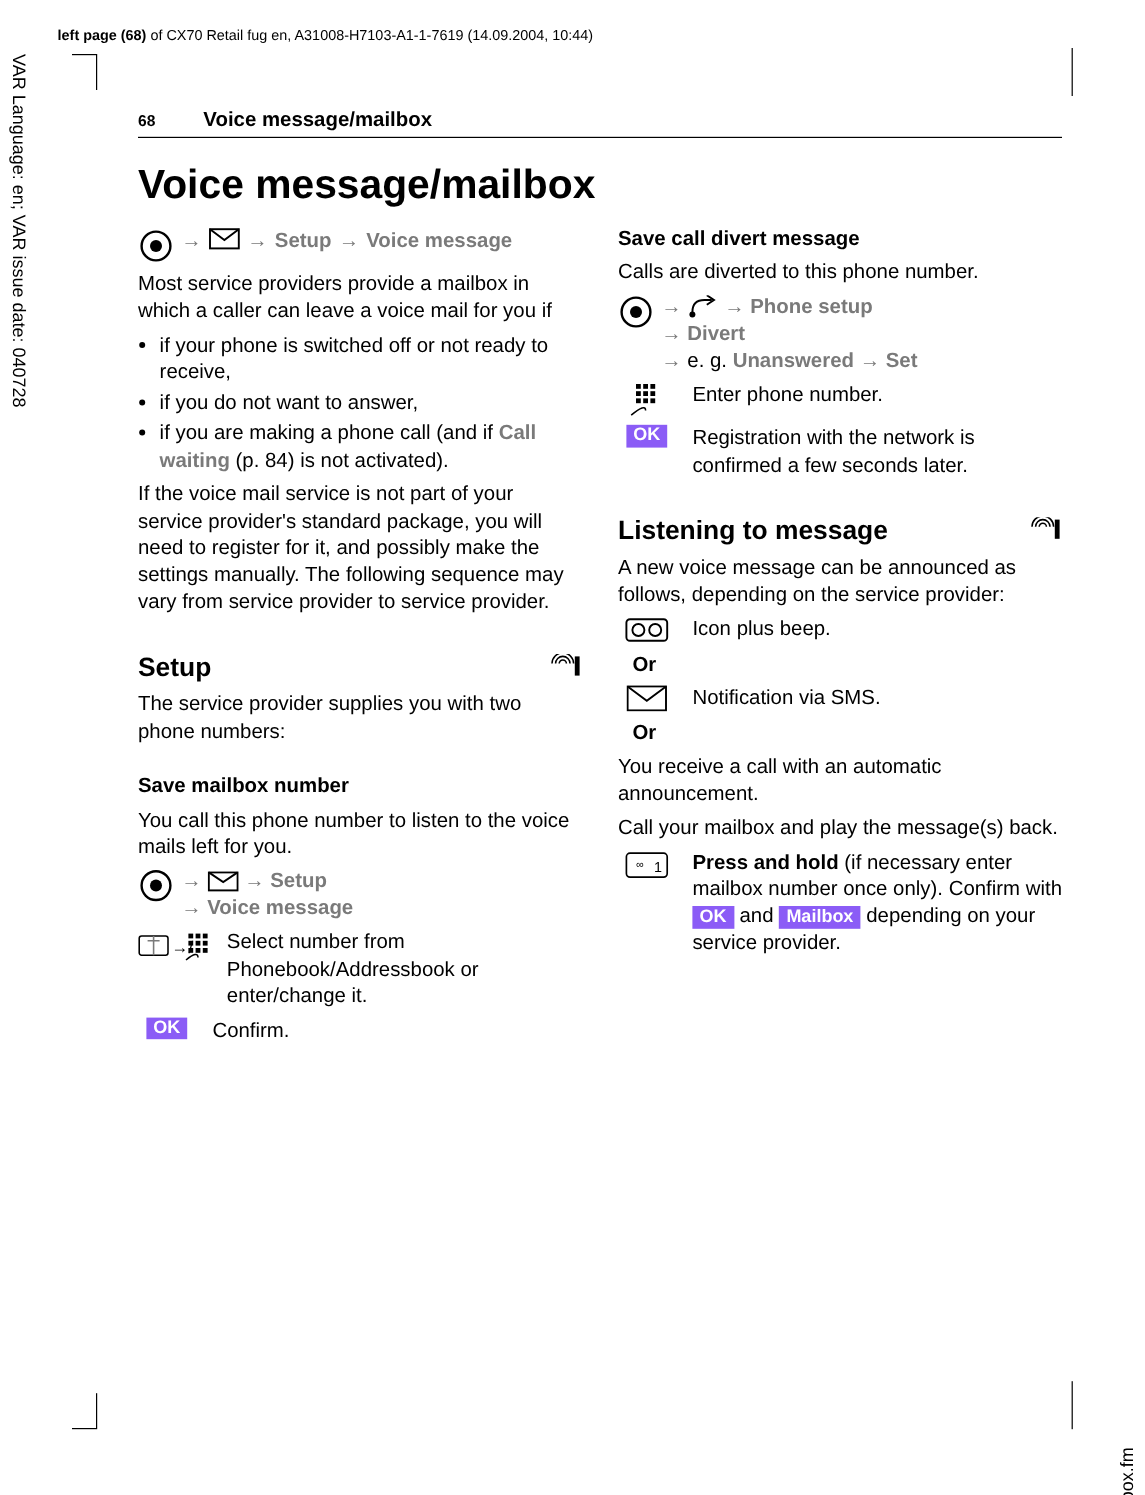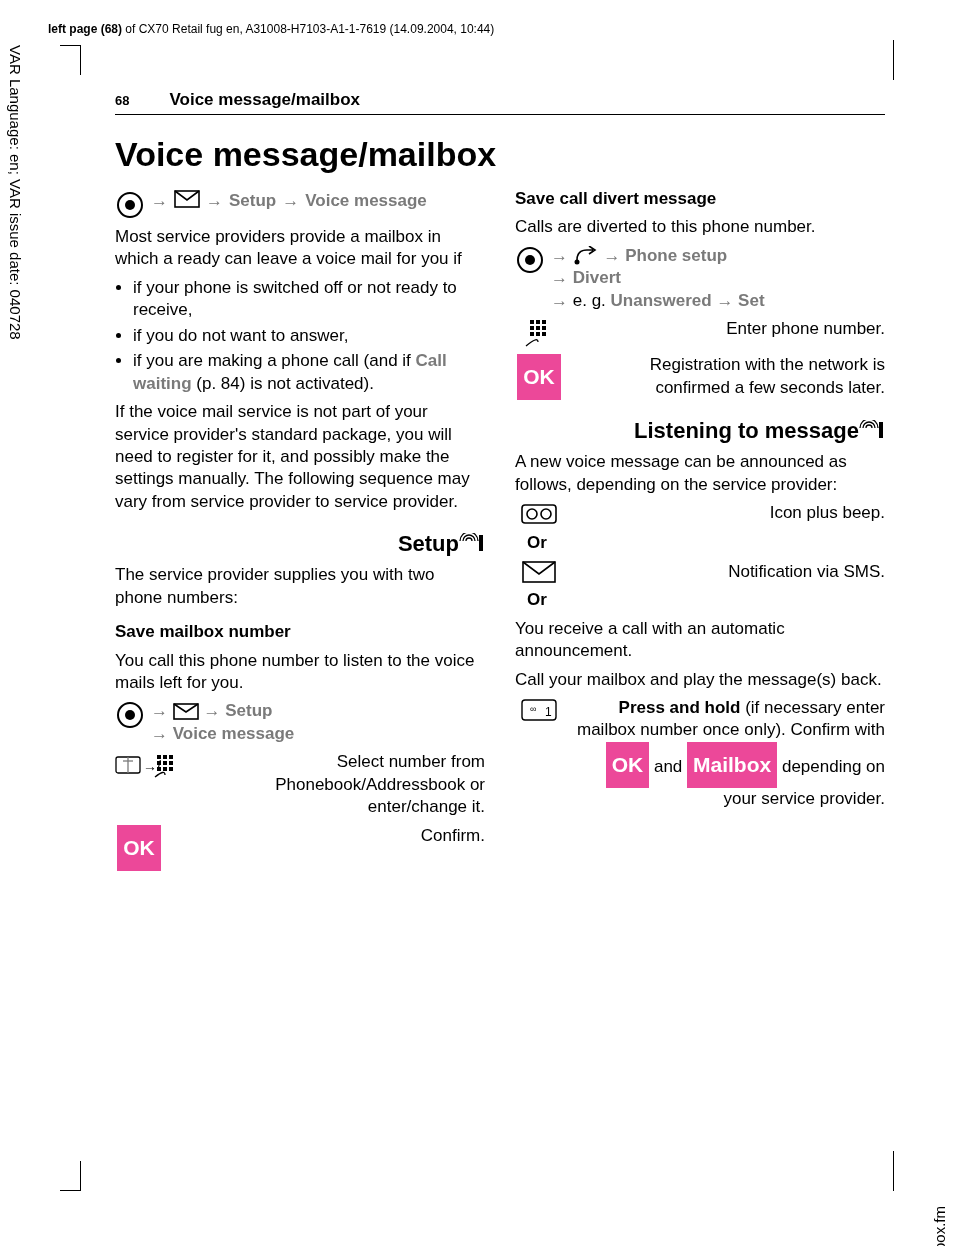--- a/index.html
+++ b/index.html
@@ -56,36 +56,36 @@
     margin-bottom: 20px;
   }
   .running-head .pnum { font-weight: bold; font-size: 13px; }
   .running-head .ptitle { font-weight: bold; font-size: 17px; }
   .h1 { font-size: 34px; font-weight: bold; margin: 14px 0 10px; }
   .columns { display: flex; gap: 30px; }
   .col { flex: 1; font-size: 17px; line-height: 1.32; }
   .col p { margin: 6px 0; }
   .bullets { margin: 6px 0 6px 18px; }
   .bullets li { margin: 3px 0; }
-  .h2row { display: flex; justify-content: flex-end; align-items: center; margin-top: 16px; margin-bottom: 6px; }
+  .h2row { display: flex; justify-content: space-between; align-items: center; margin-top: 28px; margin-bottom: 6px; }
   .h2 { font-size: 22px; font-weight: bold; }
-  .h3 { font-size: 17px; font-weight: bold; margin-top: 12px; margin-bottom: 2px; }
+  .h3 { font-size: 17px; font-weight: bold; margin-top: 23px; margin-bottom: 2px; }
   .grey { color: #7a7a7a; font-weight: bold; }
   .inline-grey-box {
     display: inline-block;
-    background: #ec4899;
+    background: #8b5cf6;
     color: #fff;
     font-weight: bold;
-    padding: 10px 6px;
-    font-size: 21px;
+    padding: 0 6px;
+    font-size: 15px;
     line-height: 1.25;
   }
   .nav-row { display: flex; align-items: flex-start; gap: 6px; margin: 6px 0; flex-wrap: wrap; }
   .nav-text { display: inline; }
-  .icon-td { display: flex; align-items: flex-start; gap: 14px; margin: 6px 0; text-align: right; }
+  .icon-td { display: flex; align-items: flex-start; gap: 14px; margin: 6px 0; }
   .icon-td .iconcell { flex: 0 0 48px; display:flex; justify-content:center; }
   .icon-td .txt { flex: 1; }
   .or { font-weight: bold; margin: 4px 12px; }
   .arrow { color:#7a7a7a; font-weight:bold; }
 
   svg { display: inline-block; vertical-align: middle; }
 </style>
 </head>
 <body>
 
@@ -124,21 +124,21 @@
         <svg width="26" height="20">
             <rect x="1" y="1" width="24" height="16" fill="none" stroke="#000" stroke-width="1.6"></rect>
             <polyline points="1,1 13,10 25,1" fill="none" stroke="#000" stroke-width="1.6"></polyline>
           </svg>
         <span class="arrow">→</span>
         <span class="grey">Setup</span>
         <span class="arrow">→</span>
         <span class="grey">Voice message</span>
       </div>
 
-      <p>Most service providers provide a mailbox in which a ready can leave a voice mail for you if</p>
+      <p>Most service providers provide a mailbox in which a caller can leave a voice mail for you if</p>
 
       <ul class="bullets">
         <li>if your phone is switched off or not ready to receive,</li>
         <li>if you do not want to answer,</li>
         <li>
           <span>if you are making a phone call (and if </span><span class="grey">Call waiting</span><span> (p. 84) is not activated).</span>
         </li>
       </ul>
 
       <p>If the voice mail service is not part of your service provider's standard package, you will need to register for it, and possibly make the settings manually. The following sequence may vary from service provider to service provider.</p>

